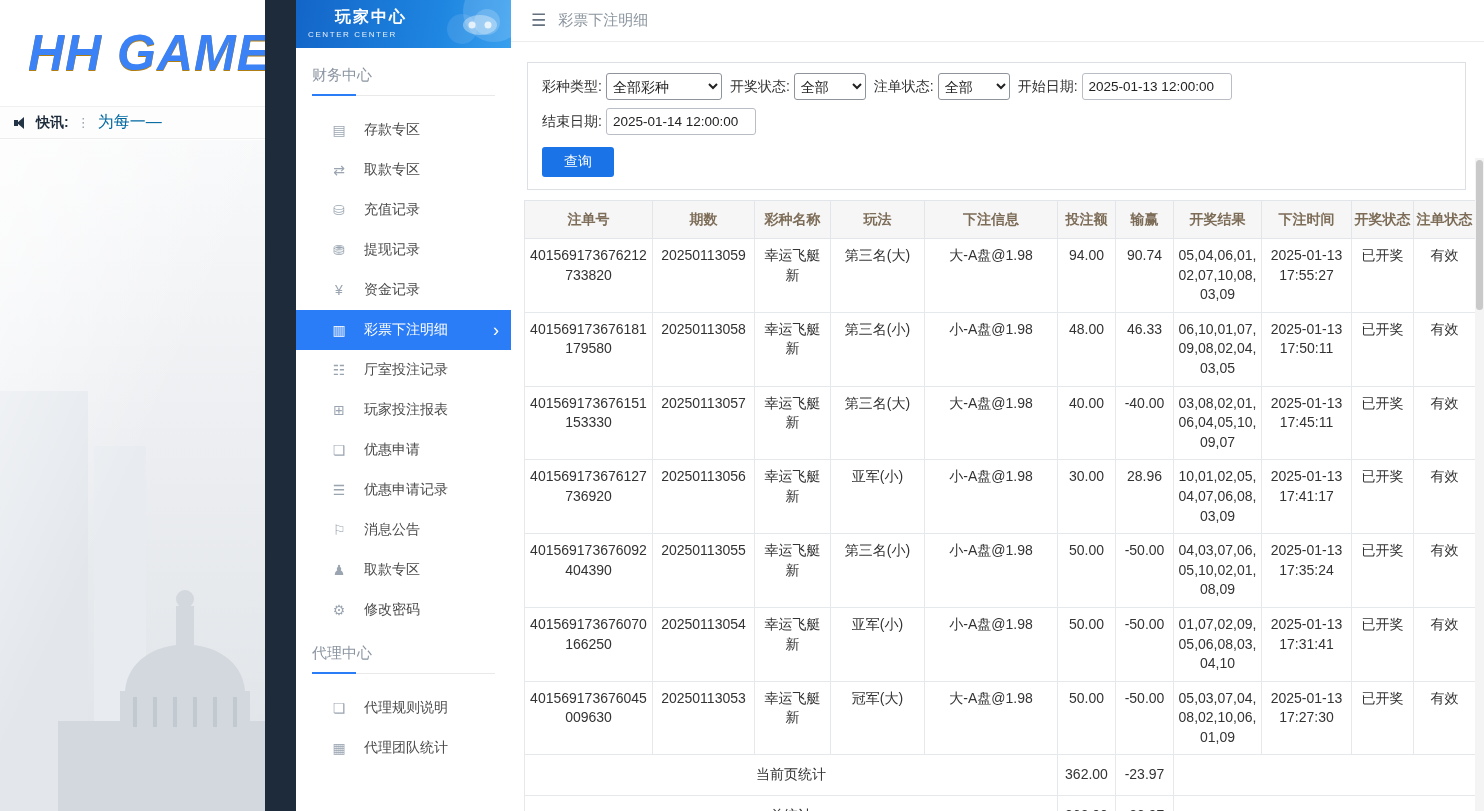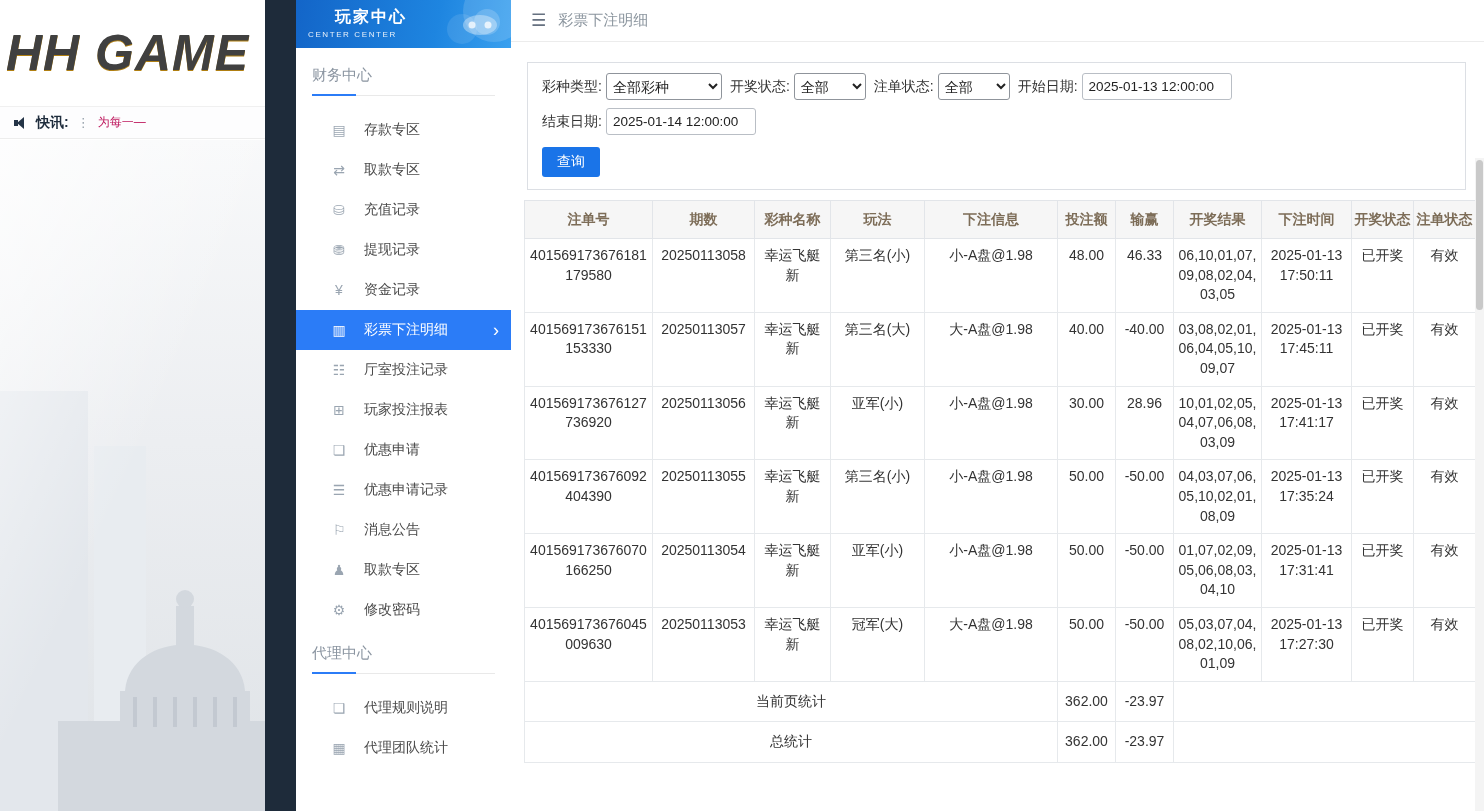--- a/index.html
+++ b/index.html
@@ -8,32 +8,32 @@
     font-family: "Liberation Sans", "DejaVu Sans", sans-serif;
     background:#fff; overflow:hidden;
   }
   .stage { position:relative; width:1484px; height:811px; overflow:hidden; background:#fff; }
 
   
   .backdrop { position:absolute; left:0; top:0; width:265px; height:811px; background:#fff; }
   .edge-top { position:absolute; left:0; top:0; width:7px; height:30px; background:#5a151b; }
   .edge-mid { position:absolute; left:0; top:108px; width:7px; height:30px; background:#8c1f26; }
   .logo-area { position:absolute; left:0; top:0; width:265px; height:106px; display:flex; align-items:center; overflow:hidden; background:#fff; }
-  .logo-text { padding-left:6px; font-size:50px; font-weight:bold; font-style:italic; white-space:nowrap;
-               color:#404040; text-shadow:0 1px 0 #b07f12; letter-spacing:1px; }
+  .logo-text { padding-left:28px; font-size:50px; font-weight:bold; font-style:italic; white-space:nowrap;
+               color:#3b82f6; text-shadow:0 1px 0 #b07f12; letter-spacing:1px; }
   .ticker-bar { position:absolute; left:0; top:106px; width:265px; height:33px; background:#fdfdfe;
                 border-top:1px solid #f0f0f0; border-bottom:1px solid #ededed;
                 display:flex; align-items:center; gap:8px; padding-left:14px; overflow:hidden; }
   .speaker-icon { position:relative; width:14px; height:14px; display:inline-block; flex:0 0 14px; }
   .speaker-icon::before { content:""; position:absolute; left:0; top:4px; width:4px; height:6px; background:#243447; }
   .speaker-icon::after { content:""; position:absolute; left:3px; top:1px; width:0; height:0;
                          border-top:6px solid transparent; border-bottom:6px solid transparent; border-right:7px solid #243447; }
   .ticker-label { font-weight:bold; color:#1f2d3d; font-size:14px; white-space:nowrap; }
   .ticker-sep { color:#9aa4ae; font-size:13px; }
-  .ticker-text { color:#be185d; font-size:12px; white-space:nowrap; }
+  .ticker-text { color:#0369a1; font-size:16px; white-space:nowrap; }
   .capitol-area { position:absolute; left:0; top:140px; width:265px; height:671px; overflow:hidden;
                   background:linear-gradient(180deg,#f8f9fa 0%, #eceef1 45%, #dfe3e7 100%); }
   .capitol-svg { position:absolute; left:0; bottom:0; }
   .capitol-area::after { content:""; position:absolute; inset:0;
                   background:linear-gradient(115deg, rgba(255,255,255,.75) 0%, rgba(255,255,255,0) 50%); }
 
   
   .rail { position:absolute; left:265px; top:0; width:31px; height:811px; background:#1e2b3a; }
 
   
@@ -68,21 +68,21 @@
 
   .filter-card { margin:20px 18px 0 16px; border:1px solid #dcdfe4; padding:10px 14px 12px; background:#fff; }
   .filter-row { display:flex; align-items:center; flex-wrap:wrap; row-gap:8px; }
   .f-group { display:flex; align-items:center; margin-right:8px; }
   .f-label { font-size:14px; color:#333; margin-right:4px; white-space:nowrap; }
   .f-select { font-size:14px; padding:3px 2px; border:1px solid #8f949b; border-radius:3px; background:#fff; color:#222; height:27px; }
   .f-select.wide { width:116px; }
   .f-select.narrow { width:72px; }
   .date-input { width:150px; font-size:13.5px; padding:4px 6px; border:1px solid #b9bec5; border-radius:3px; color:#222; height:27px; }
   .btn-row { margin-top:12px; }
-  .search-btn { background:#1a74e8; color:#fff; border:none; font-size:14px; padding:6px 15px; border-radius:3px; cursor:pointer; }
+  .search-btn { background:#1a74e8; color:#fff; border:none; font-size:14px; padding:6px 22px; border-radius:3px; cursor:pointer; }
 
   .table-wrap { margin:10px 0 0 13px; width:951px; }
   table { border-collapse:collapse; table-layout:fixed; width:951px; font-size:14px; color:#333; background:#fff; }
   th { background:#f6f6f6; color:#7d6d58; font-weight:bold; height:38px; border:1px solid #e2e5e9;
        padding:4px 2px; text-align:center; white-space:nowrap; overflow:hidden; }
   td { border:1px solid #e6e9ec; text-align:center; vertical-align:top; padding:7px 4px; line-height:1.4;
        overflow-wrap:break-word; }
   td.ba { word-break:break-all; }
   tr.summary td { vertical-align:middle; padding:10px 4px; }
 
@@ -275,20 +275,33 @@
               <th>投注额</th>
               <th>输赢</th>
               <th>开奖结果</th>
               <th>下注时间</th>
               <th>开奖状态</th>
               <th>注单状态</th>
             </tr>
         </thead>
         <tbody>
             <tr>
+              <td class="ba">401569173676212733820</td>
+              <td>20250113059</td>
+              <td>幸运飞艇新</td>
+              <td>第三名(大)</td>
+              <td>大-A盘@1.98</td>
+              <td>94.00</td>
+              <td>90.74</td>
+              <td class="ba">05,04,06,01,02,07,10,08,03,09</td>
+              <td>2025-01-13 17:55:27</td>
+              <td>已开奖</td>
+              <td>有效</td>
+            </tr>
+            <tr>
               <td class="ba">401569173676181179580</td>
               <td>20250113058</td>
               <td>幸运飞艇新</td>
               <td>第三名(小)</td>
               <td>小-A盘@1.98</td>
               <td>48.00</td>
               <td>46.33</td>
               <td class="ba">06,10,01,07,09,08,02,04,03,05</td>
               <td>2025-01-13 17:50:11</td>
               <td>已开奖</td>

